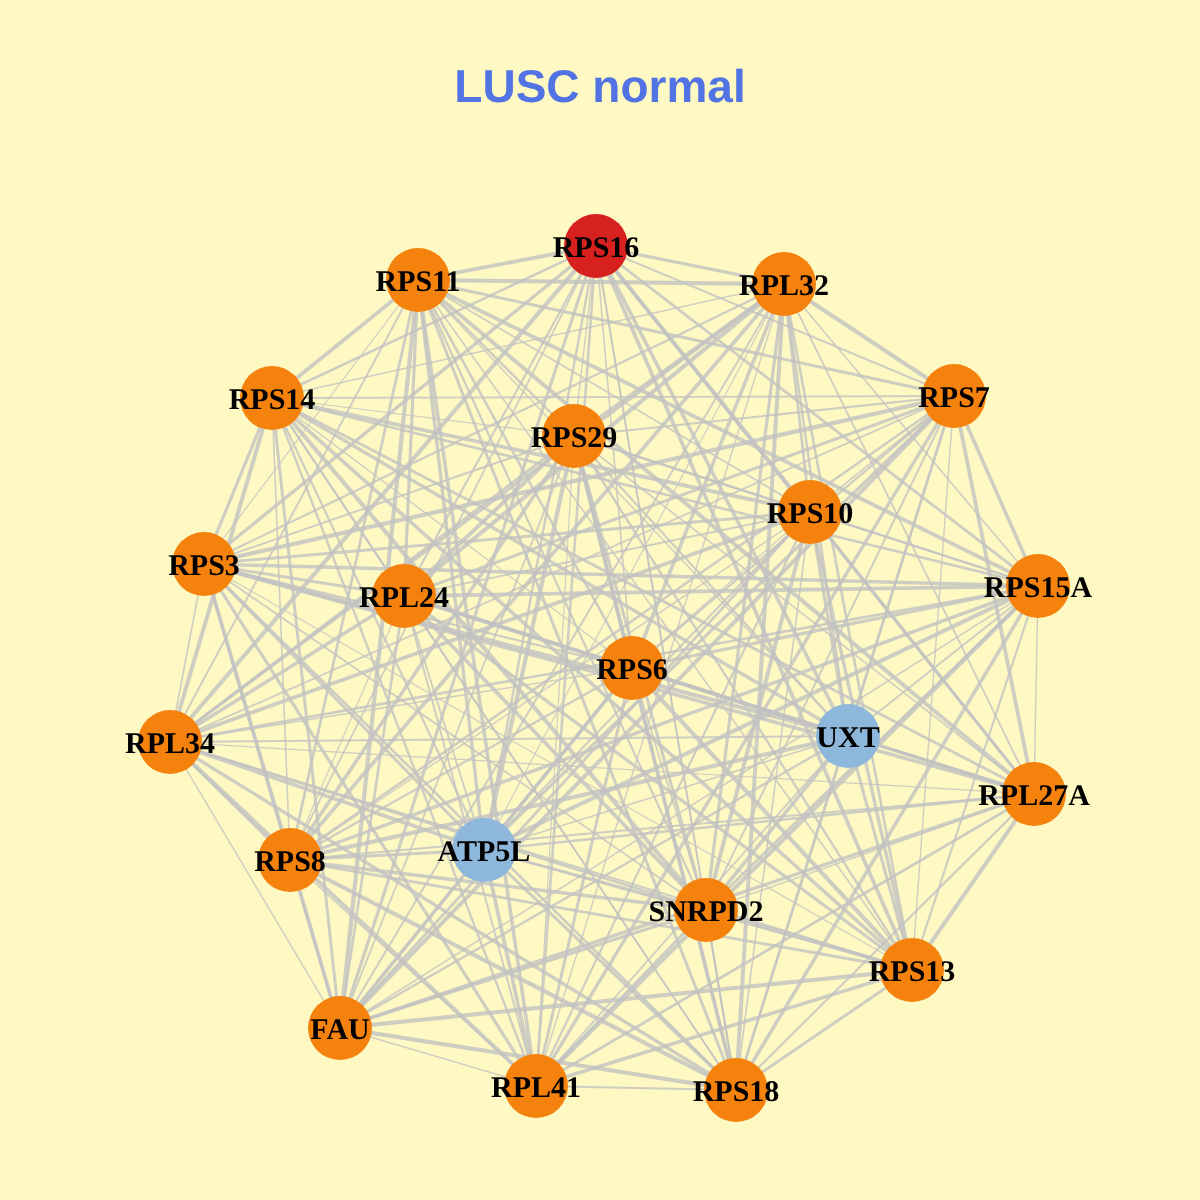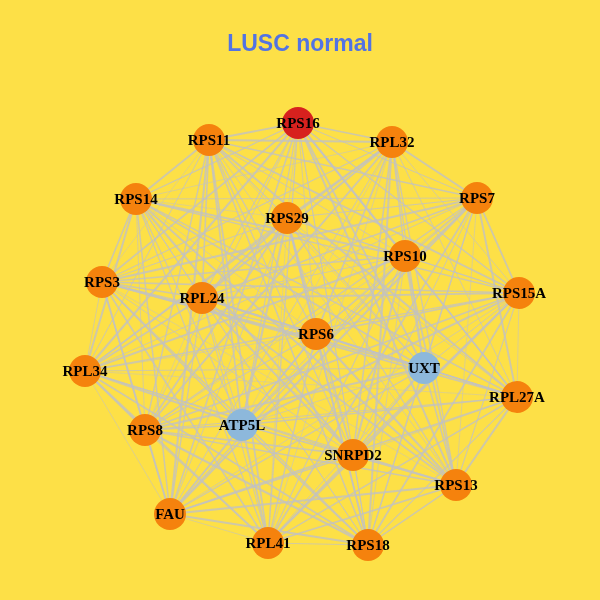--- a/index.html
+++ b/index.html
@@ -5,21 +5,21 @@
   html, body {
     margin: 0;
     padding: 0;
     background: #ffffff;
     font-family: "Liberation Sans", sans-serif;
   }
   .canvas {
     position: relative;
     width: 600px;
     height: 600px;
-    background: #fde047;
+    background: #fef9c3;
     overflow: hidden;
   }
   .plot-title {
     position: absolute;
     top: 30px;
     left: 0;
     width: 600px;
     text-align: center;
     font-size: 23px;
     font-weight: bold;

